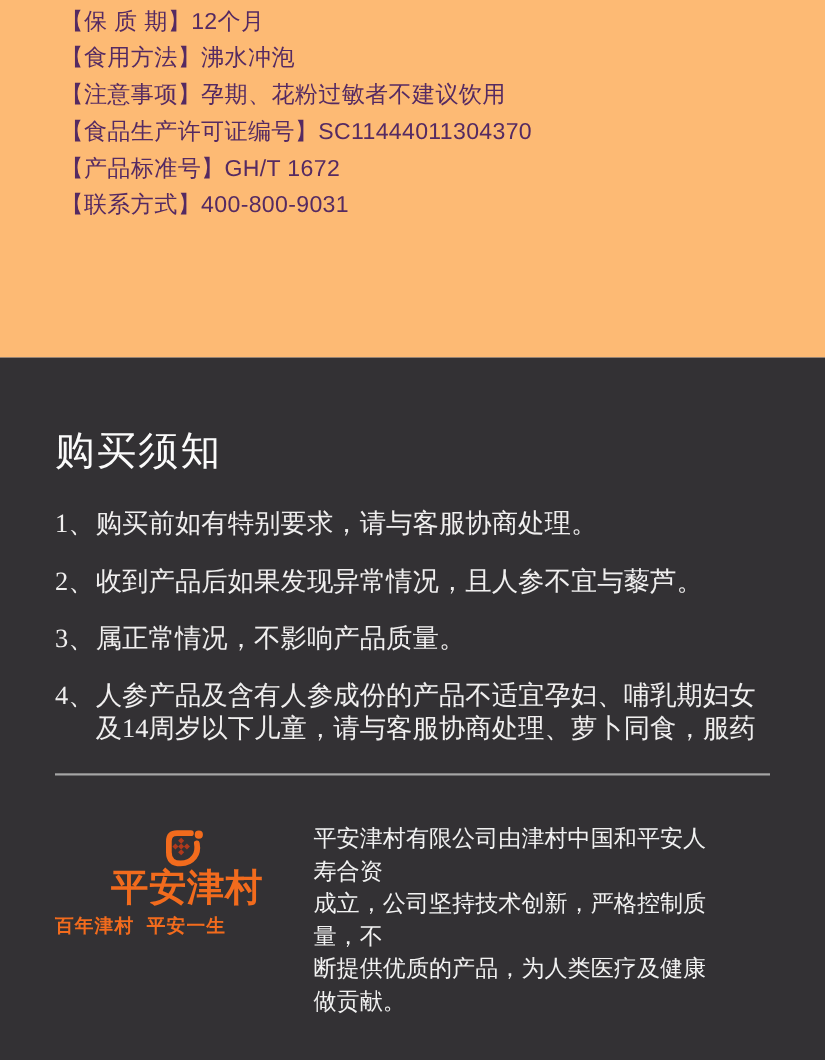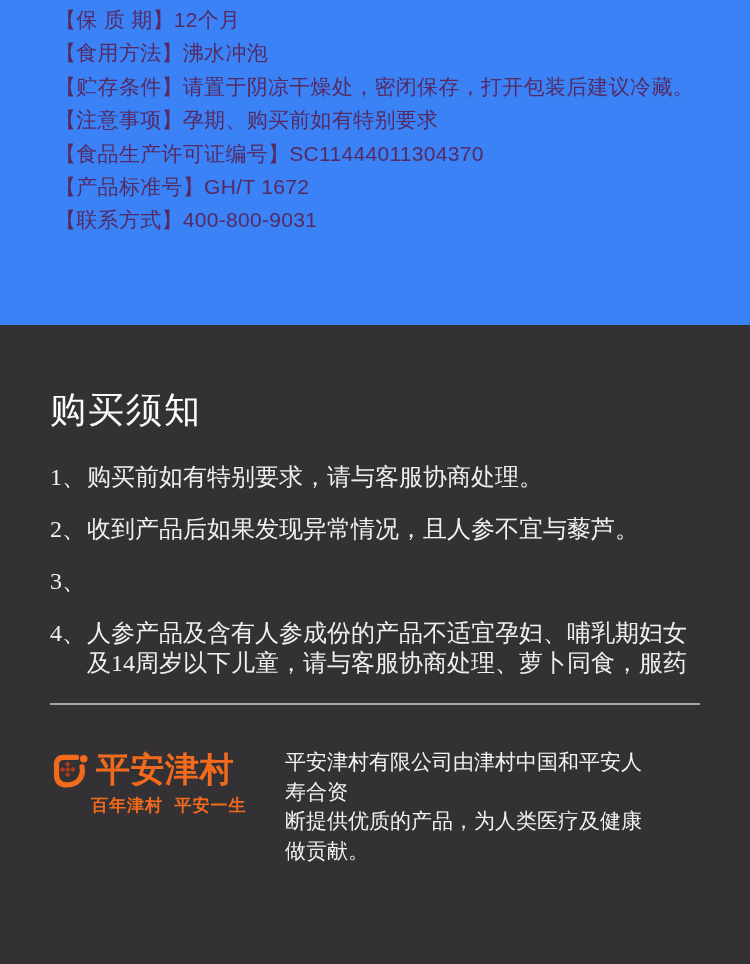--- a/index.html
+++ b/index.html
@@ -9,21 +9,21 @@
     height: 964px;
     background: #f4f4f6;
     font-family: "Liberation Sans", "DejaVu Sans", sans-serif;
     overflow: hidden;
   }
 
   
   .top-section {
     width: 750px;
     height: 325px;
-    background: #3b82f6;
+    background: #fdba74;
     padding: 3px 20px 0 55px;
   }
   .info-line {
     font-size: 21px;
     line-height: 33.4px;
     color: #552a62;
     letter-spacing: 0.3px;
     white-space: nowrap;
     font-weight: 500;
   }
@@ -77,57 +77,56 @@
     align-items: flex-start;
     margin-top: 40px;
     padding-right: 38px;
   }
   .brand {
     flex: 0 0 235px;
     padding-top: 6px;
   }
   .brand-row {
     display: flex;
-    align-items: flex-start;
+    align-items: center;
+    flex-direction: column;
   }
   .brand-icon { display: block; }
   .brand-name {
     font-size: 34px;
     font-weight: bold;
     color: #f26b1d;
     letter-spacing: 0.5px;
     margin-left: 5px;
     line-height: 36px;
   }
   .brand-tagline {
     font-size: 17px;
     font-weight: bold;
     color: #f26b1d;
     letter-spacing: 1px;
     margin-top: 5px;
-    margin-left: 41px;
     white-space: pre;
   }
   .company-desc {
     flex: 1;
     font-family: "Liberation Serif", "DejaVu Serif", serif;
     font-size: 21px;
     line-height: 29.5px;
     color: #f2f2f2;
     padding-top: 3px;
   }
 </style>
 </head>
 <body>
 
 <section class="top-section">
   <div class="info-line"><span>【保 质 期】</span><span>12个月</span></div>
   <div class="info-line"><span>【食用方法】</span><span>沸水冲泡</span></div>
-  <div class="info-line"><span>【贮存条件】</span><span>请置于阴凉干燥处，密闭保存，打开包装后建议冷藏。</span></div>
-  <div class="info-line"><span>【注意事项】</span><span>孕期、购买前如有特别要求</span></div>
+  <div class="info-line"><span>【注意事项】</span><span>孕期、花粉过敏者不建议饮用</span></div>
   <div class="info-line"><span>【食品生产许可证编号】</span><span>SC11444011304370</span></div>
   <div class="info-line"><span>【产品标准号】</span><span>GH/T 1672</span></div>
   <div class="info-line"><span>【联系方式】</span><span>400-800-9031</span></div>
 </section>
 
 <section class="notice-section">
   <h2 class="notice-title">购买须知</h2>
 
   <ul class="notice-list">
     <li class="notice-item">
@@ -138,20 +137,21 @@
     </li>
     <li class="notice-item">
       <span class="num">2、</span>
       <span class="txt">
           <div>收到产品后如果发现异常情况，且人参不宜与藜芦。</div>
         </span>
     </li>
     <li class="notice-item">
       <span class="num">3、</span>
       <span class="txt">
+        <div>属正常情况，不影响产品质量。</div>
       </span>
     </li>
     <li class="notice-item">
       <span class="num">4、</span>
       <span class="txt">
         <div>人参产品及含有人参成份的产品不适宜孕妇、哺乳期妇女</div>
         <div>及14周岁以下儿童，请与客服协商处理、萝卜同食，服药</div>
       </span>
     </li>
   </ul>
@@ -171,16 +171,17 @@
             <rect x="-2.1" y="-2.1" width="4.2" height="4.2" transform="translate(-5.6,0) rotate(45)"></rect>
             <rect x="-2.1" y="-2.1" width="4.2" height="4.2" transform="translate(5.6,0) rotate(45)"></rect>
           </g>
         </svg>
         <div class="brand-name">平安津村</div>
       </div>
       <div class="brand-tagline">百年津村  平安一生</div>
     </div>
     <div class="company-desc">
       <div>平安津村有限公司由津村中国和平安人寿合资</div>
+      <div>成立，公司坚持技术创新，严格控制质量，不</div>
       <div>断提供优质的产品，为人类医疗及健康做贡献。</div>
     </div>
   </div>
 </section>
 
 </body></html>

